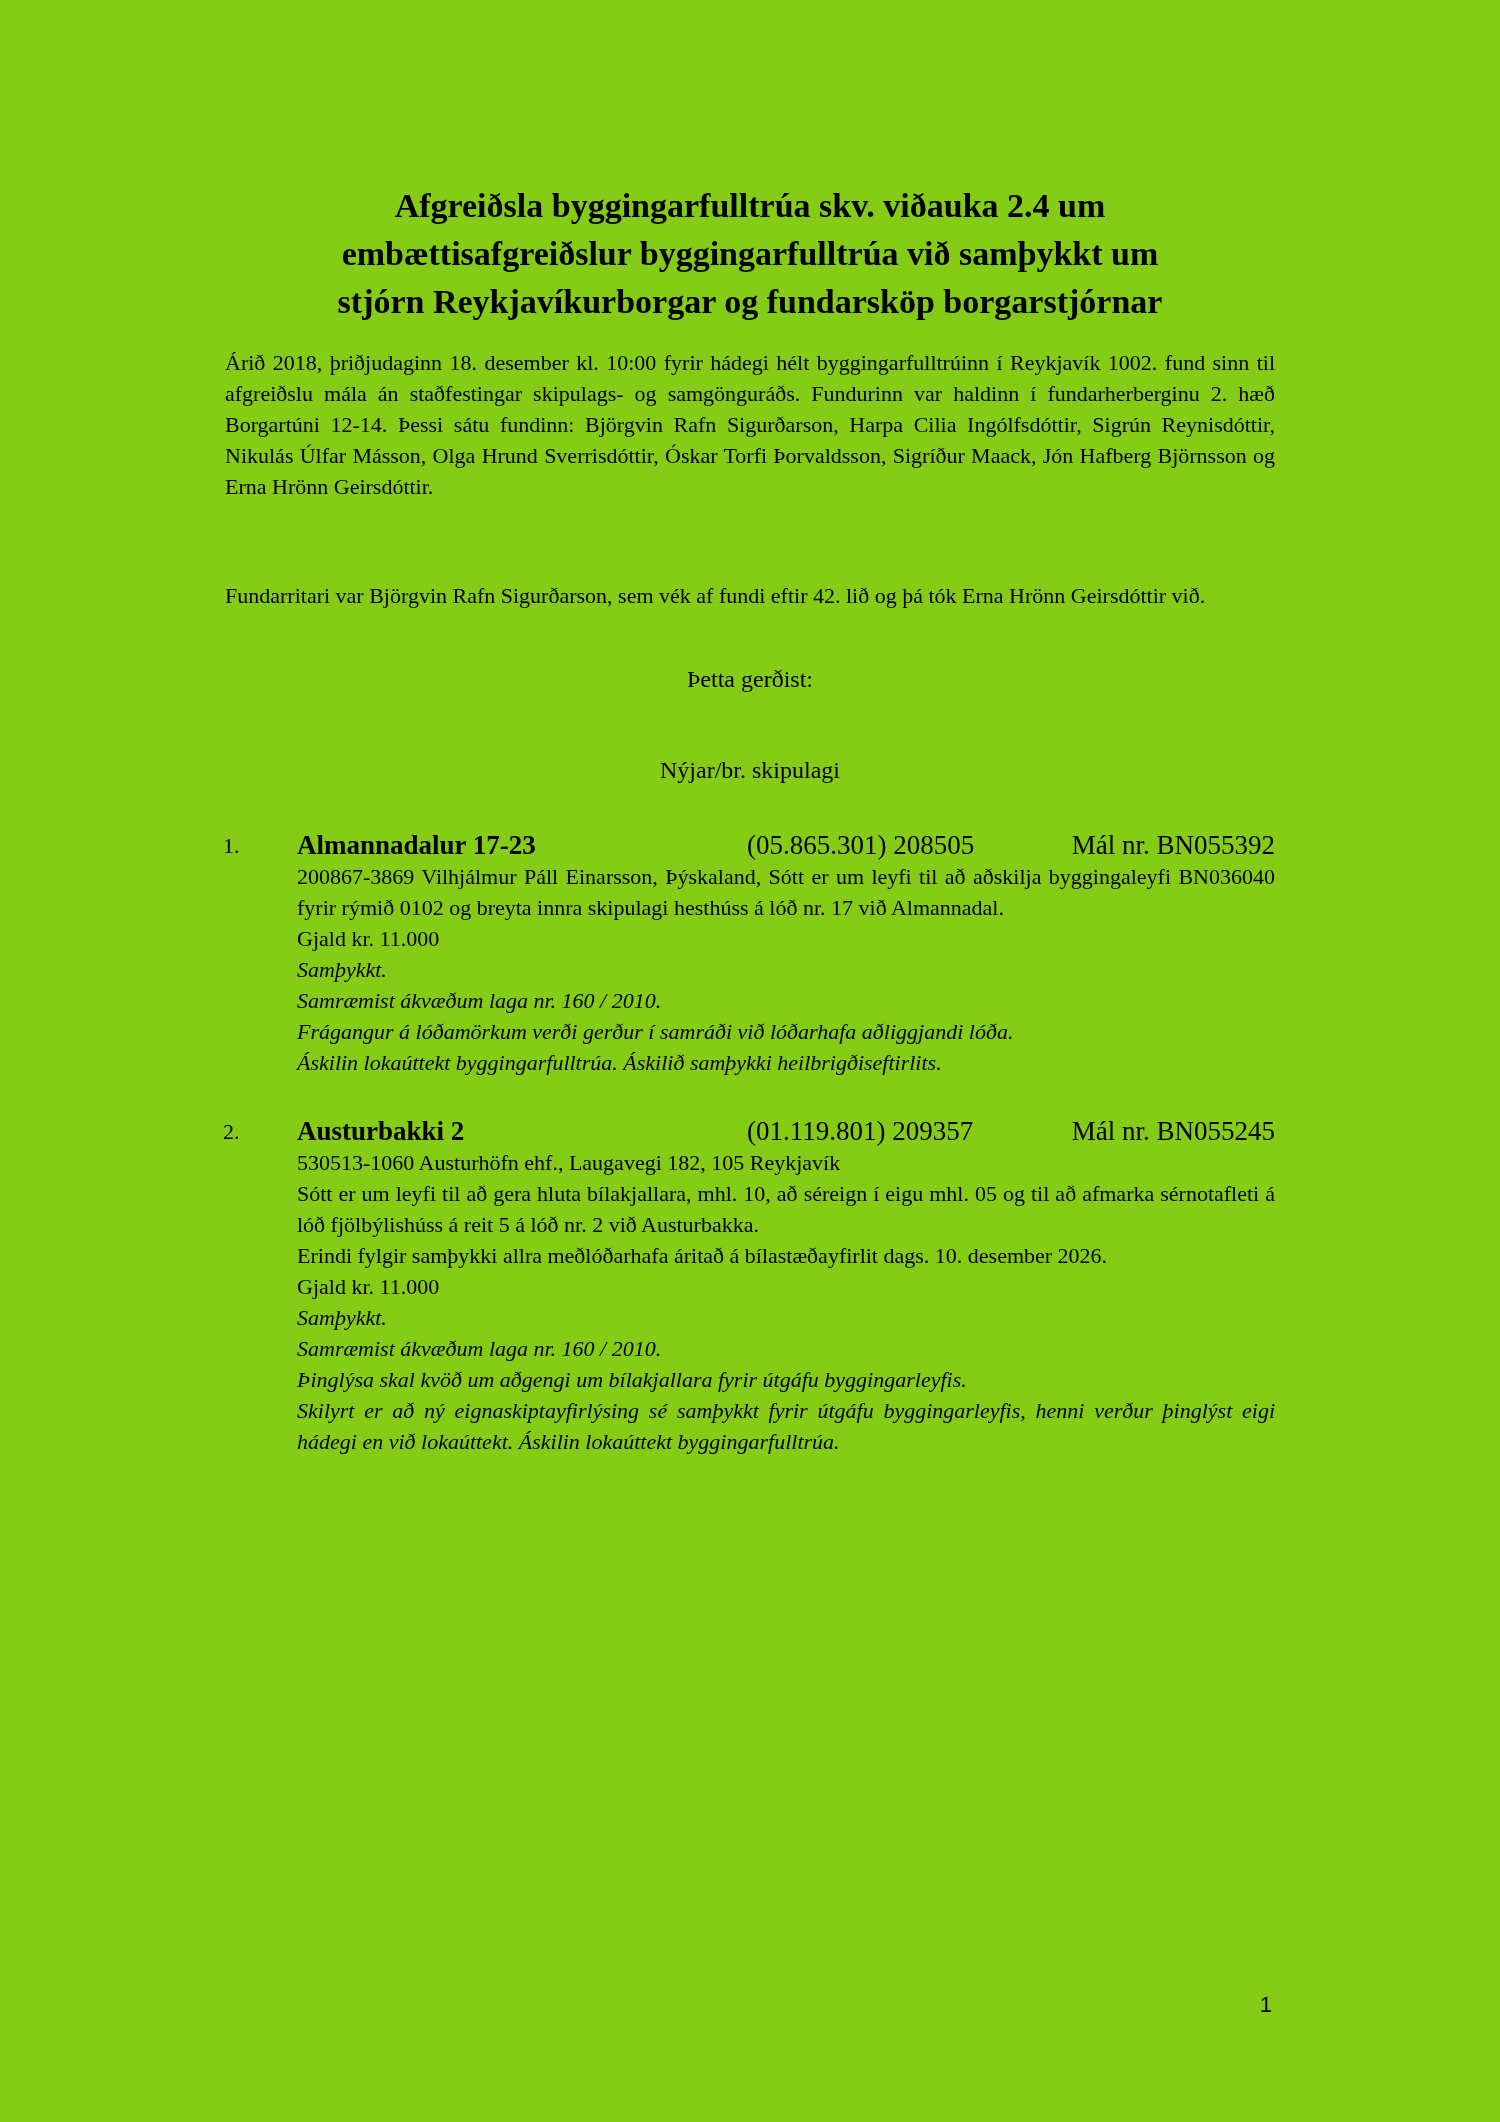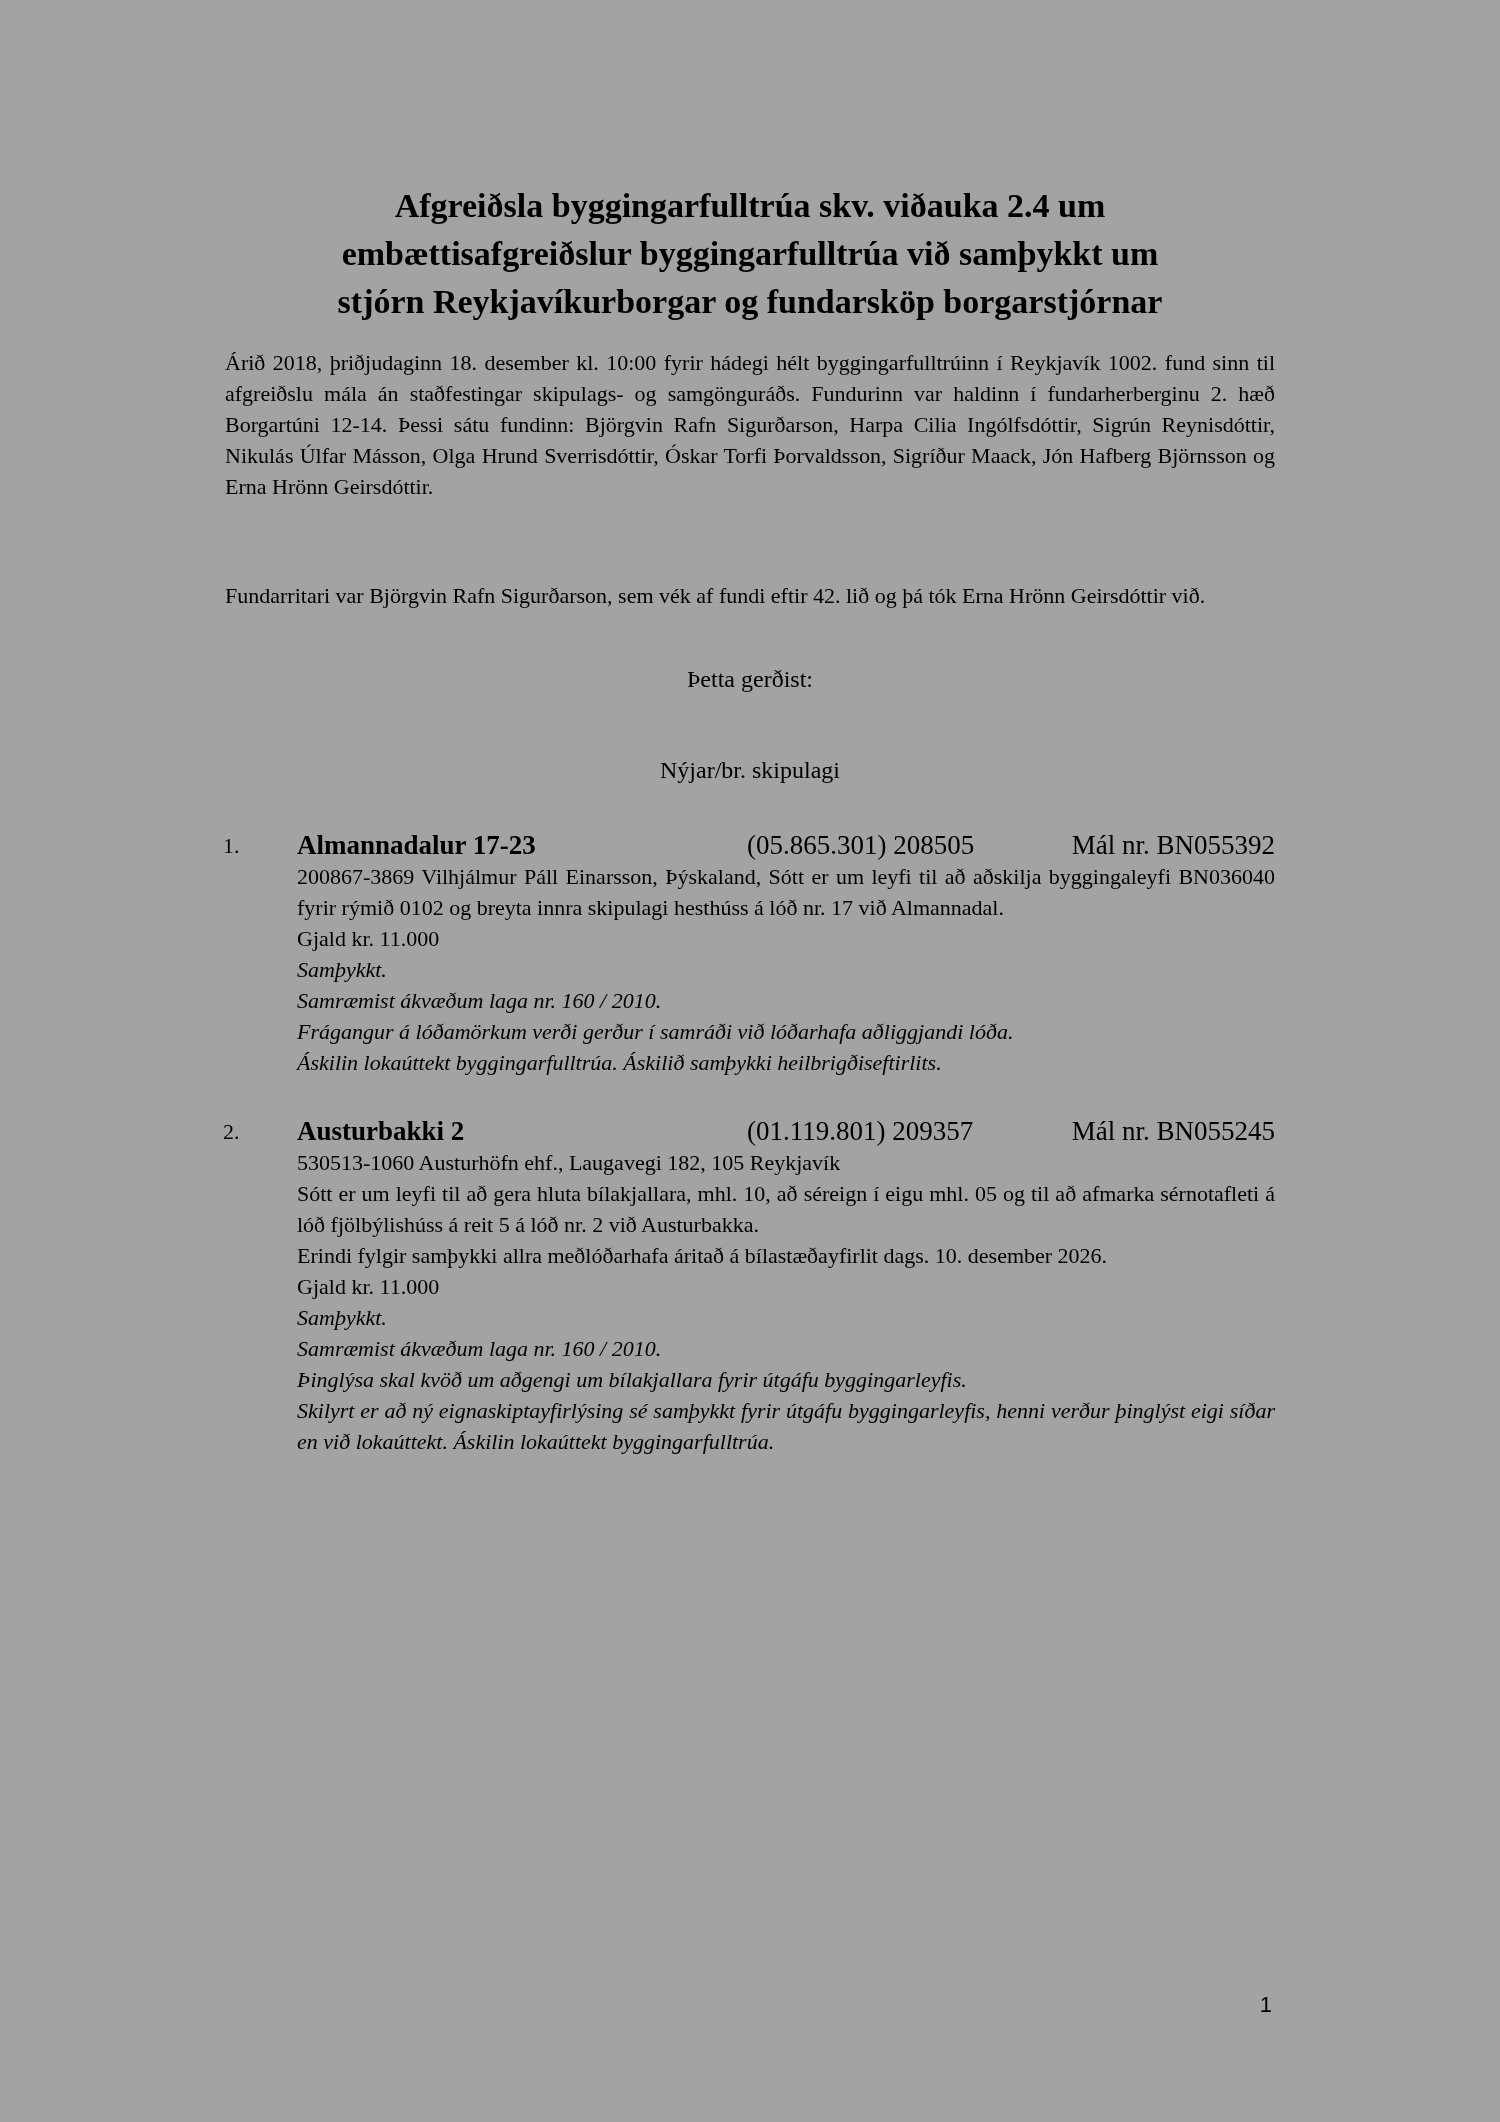--- a/index.html
+++ b/index.html
@@ -4,21 +4,21 @@
 <style>
   * { box-sizing: border-box; }
   html, body { margin: 0; padding: 0; }
   body { background: #ffffff; }
 
   .page {
     position: relative;
     width: 1500px;
     height: 2122px;
     margin: 0 auto;
-    background: #a3a3a3;
+    background: #84cc16;
     color: #000000;
     font-family: "Liberation Serif", "DejaVu Serif", serif;
     overflow: hidden;
   }
 
   .doc-title {
     position: absolute;
     top: 182px;
     left: 225px;
     width: 1050px;
@@ -148,20 +148,20 @@
         <span class="case-case">Mál nr. BN055245</span>
       </div>
       <div class="case-body">
             <p class="body-line normal">530513-1060 Austurhöfn ehf., Laugavegi 182, 105 Reykjavík</p>
             <p class="body-line justify">Sótt er um leyfi til að gera hluta bílakjallara, mhl. 10, að séreign í eigu mhl. 05 og til að afmarka sérnotafleti á lóð fjölbýlishúss á reit 5 á lóð nr. 2 við Austurbakka.</p>
             <p class="body-line justify">Erindi fylgir samþykki allra meðlóðarhafa áritað á bílastæðayfirlit dags. 10. desember 2026.</p>
             <p class="body-line normal">Gjald kr. 11.000</p>
             <p class="body-line italic">Samþykkt.</p>
             <p class="body-line italic">Samræmist ákvæðum laga nr. 160 / 2010.</p>
             <p class="body-line italic">Þinglýsa skal kvöð um aðgengi um bílakjallara fyrir útgáfu byggingarleyfis.</p>
-            <p class="body-line italic-justify">Skilyrt er að ný eignaskiptayfirlýsing sé samþykkt fyrir útgáfu byggingarleyfis, henni verður þinglýst eigi síðar en við lokaúttekt. Áskilin lokaúttekt byggingarfulltrúa.</p>
+            <p class="body-line italic-justify">Skilyrt er að ný eignaskiptayfirlýsing sé samþykkt fyrir útgáfu byggingarleyfis, henni verður þinglýst eigi hádegi en við lokaúttekt. Áskilin lokaúttekt byggingarfulltrúa.</p>
           </div>
     </div>
   </div>
 </div>
 
   <div class="page-number">1</div>
 </div>
 
 </body></html>

